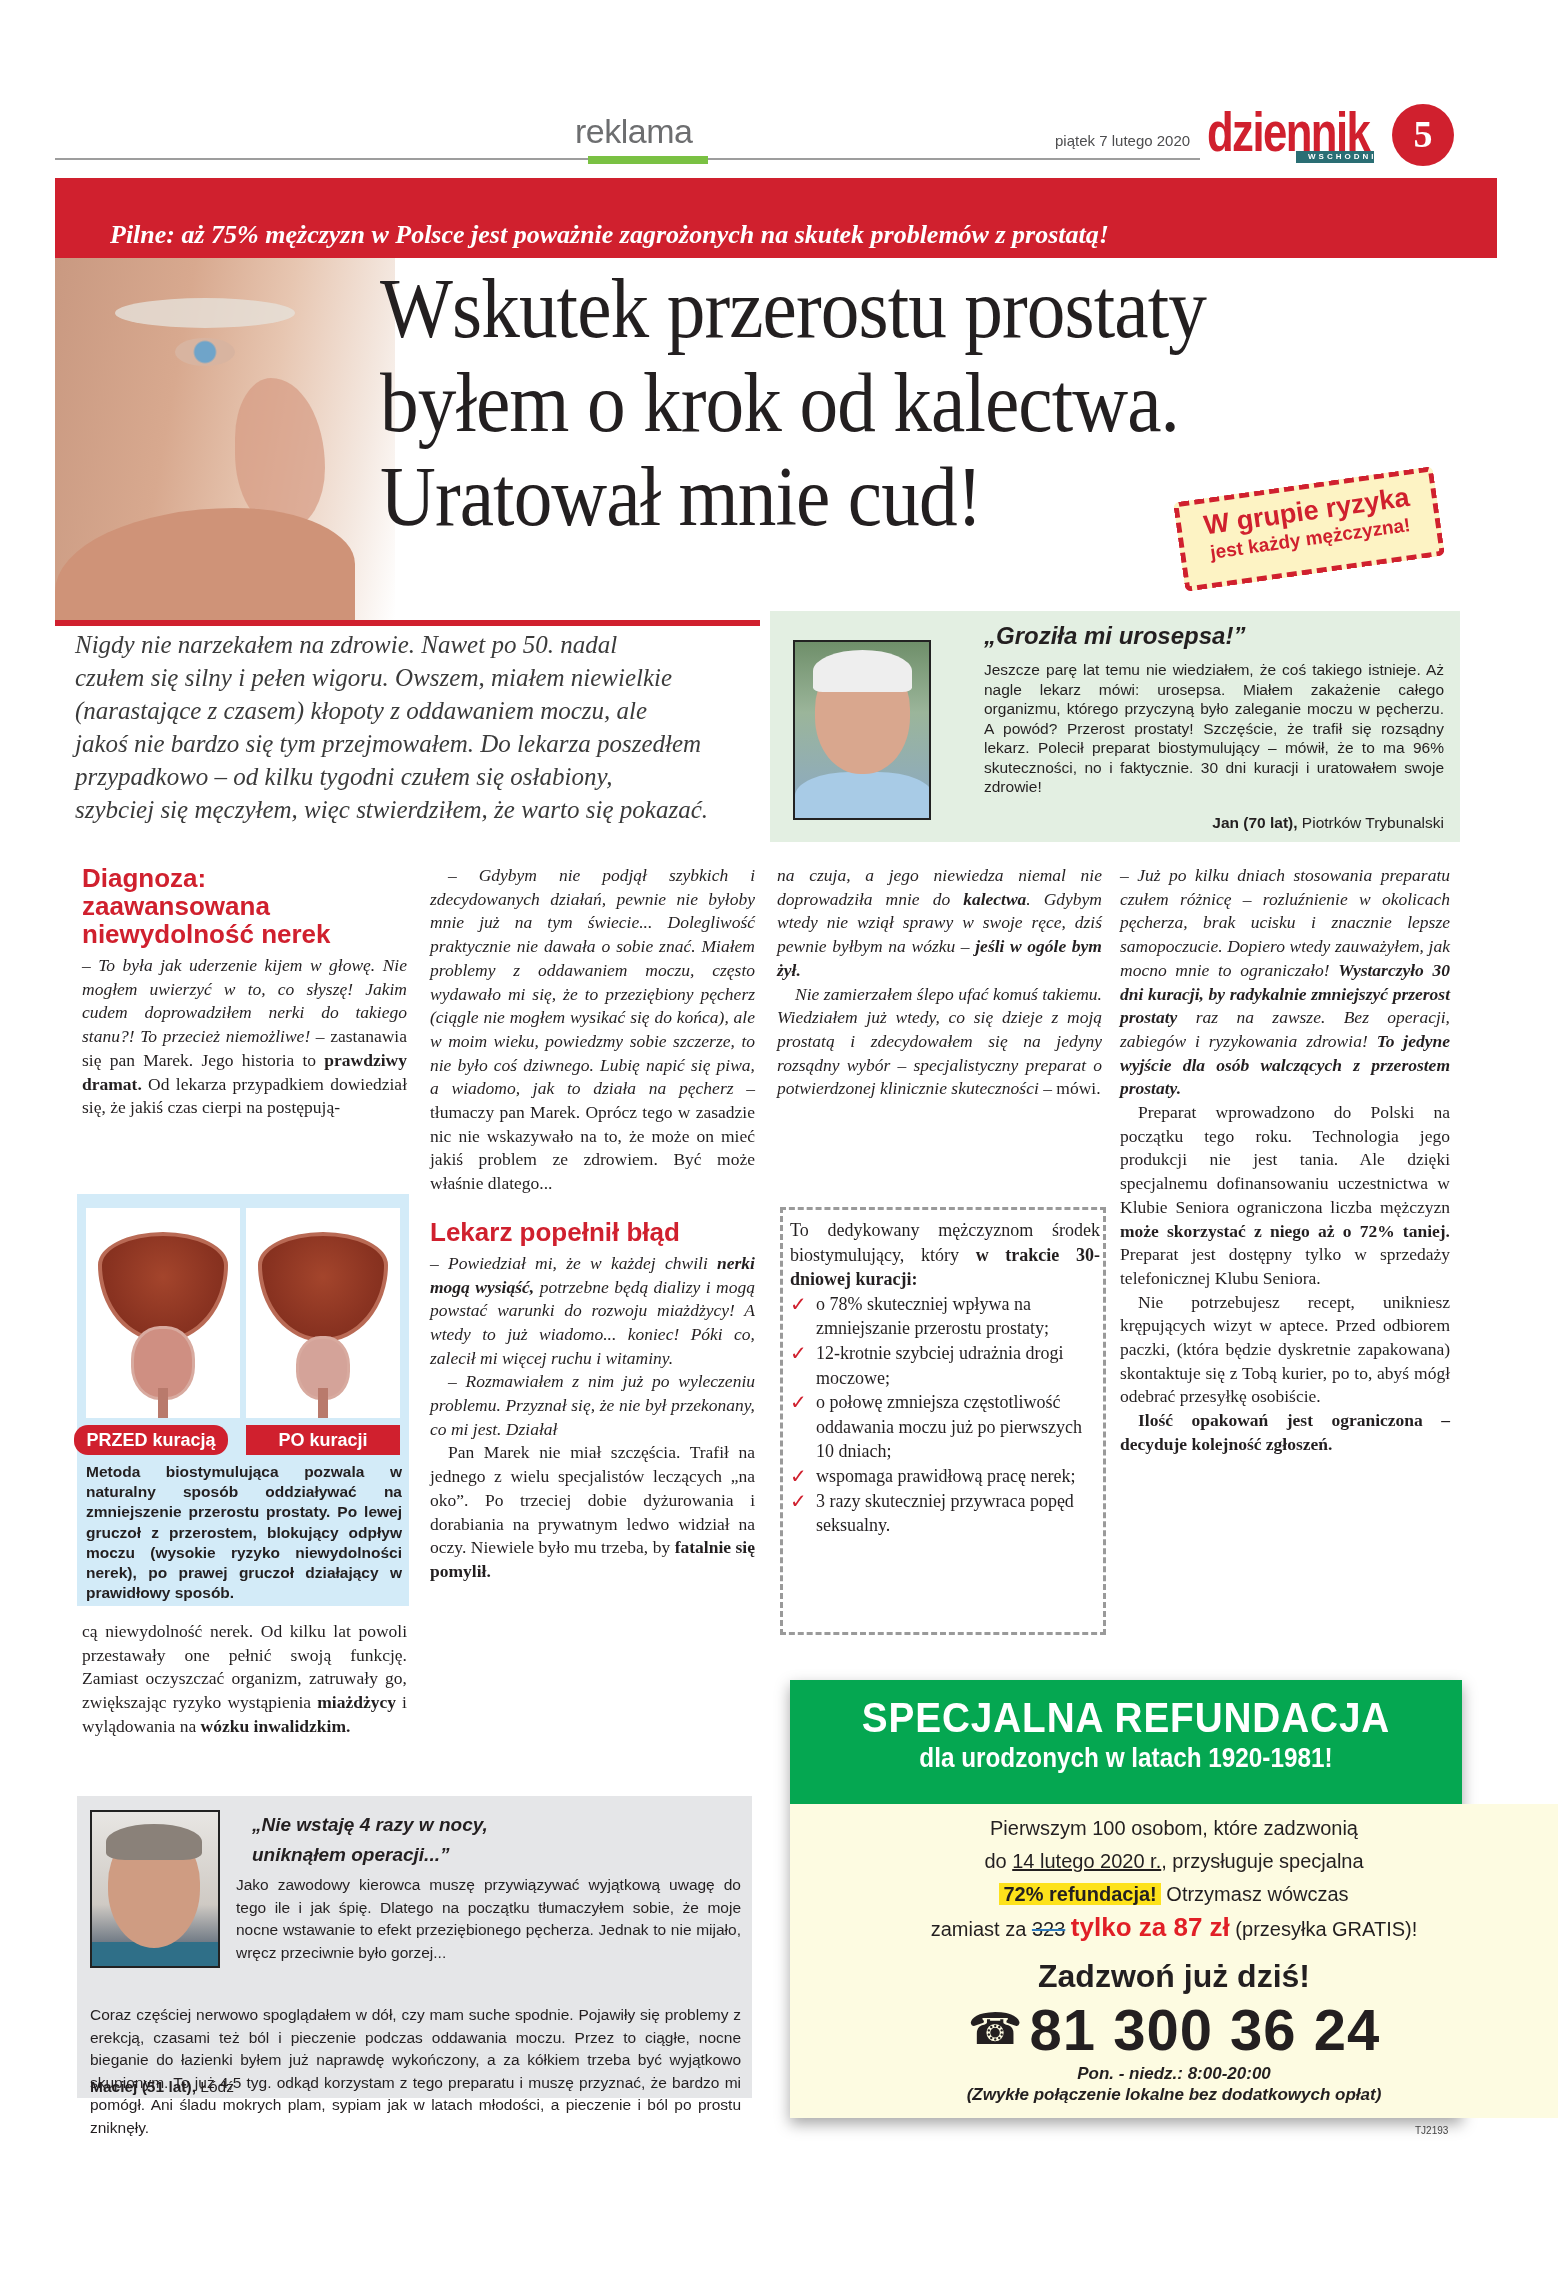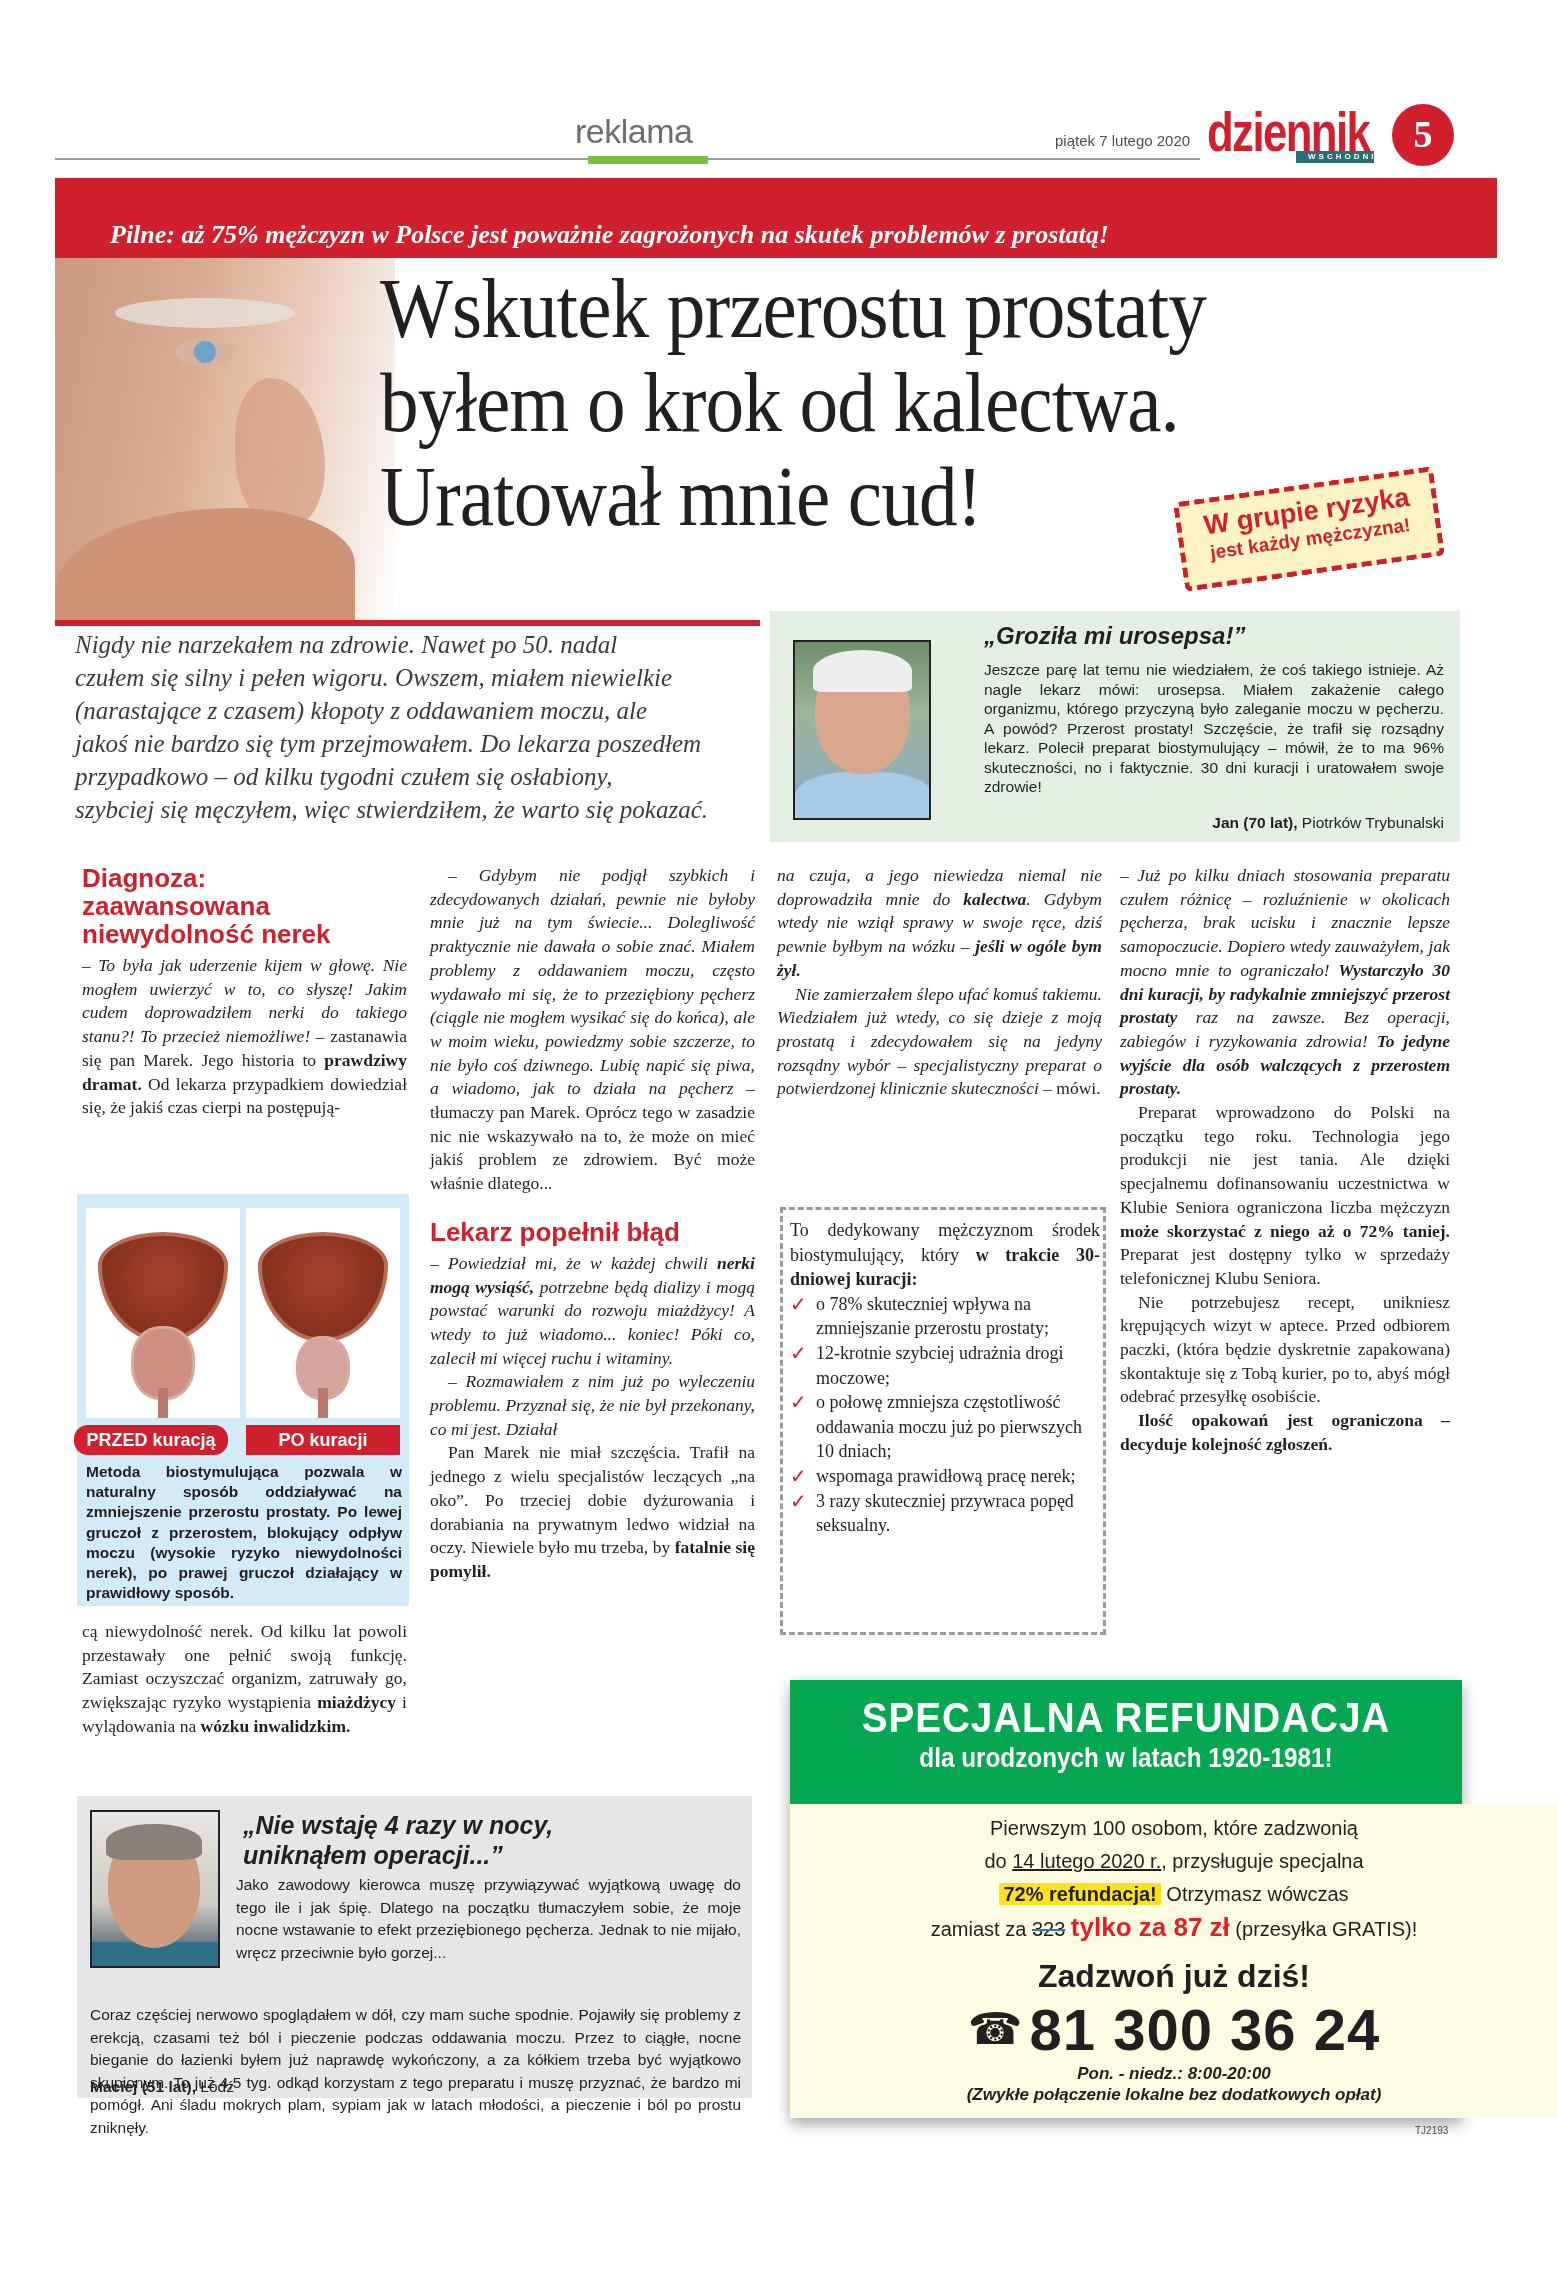--- a/index.html
+++ b/index.html
@@ -82,21 +82,21 @@
   .dash-inner .intro-l { text-align: justify; }
   .check-item { position: relative; padding-left: 26px; }
   .check-item .chk { position: absolute; left: 0; top: 0; color: #d0202e; font-family: "DejaVu Sans", sans-serif; font-size: 20px; }
 
   
   .maciej-box { left: 77px; top: 1796px; width: 675px; height: 302px; background: #e5e6e8; }
   .maciej-photo { left: 90px; top: 1810px; width: 130px; height: 158px; border: 2px solid #222; background: linear-gradient(180deg, #e8e6e3 0%, #cfcac4 60%, #37495e 100%); overflow: hidden; }
   .maciej-photo .head { position: absolute; left: 16px; top: 18px; width: 92px; height: 118px; border-radius: 45% 45% 50% 50%; background: #cf9c82; }
   .maciej-photo .hair { position: absolute; left: 14px; top: 12px; width: 96px; height: 36px; border-radius: 50% 50% 20% 20%; background: #8a8179; }
   .maciej-photo .shirt { position: absolute; left: 0; top: 130px; width: 130px; height: 40px; background: #2f6f88; }
-  .maciej-title { left: 243px; top: 1810px; font-family: "Liberation Sans", sans-serif; font-style: italic; font-weight: bold; font-size: 25px; line-height: 30px; color: #231f20; }
+  .maciej-title { left: 252px; top: 1810px; font-family: "Liberation Sans", sans-serif; font-style: italic; font-weight: bold; font-size: 19px; line-height: 30px; color: #231f20; }
   .maciej-text-top { left: 236px; top: 1874px; width: 505px; font-family: "Liberation Sans", sans-serif; font-size: 15.5px; line-height: 22.6px; text-align: justify; }
   .maciej-text-bot { left: 90px; top: 1964px; width: 651px; font-family: "Liberation Sans", sans-serif; font-size: 15.5px; line-height: 22.6px; text-align: justify; margin-top: 40px; }
   .maciej-sign { left: 90px; top: 2078px; font-family: "Liberation Sans", sans-serif; font-size: 15.5px; }
   .maciej-sign b { font-weight: bold; }
 
   
   .refund-shadow { left: 790px; top: 1680px; width: 672px; height: 438px; box-shadow: 0 6px 14px rgba(0,0,0,0.35); }
   .refund-head { left: 790px; top: 1680px; width: 672px; height: 124px; background: #05a751; text-align: center; color: #fff; font-family: "Liberation Sans", sans-serif; font-weight: bold; }
   .refund-head .t1 { font-size: 43px; line-height: 50px; margin-top: 12px; letter-spacing: 1px; transform: scaleX(0.9); }
   .refund-head .t2 { font-size: 27px; line-height: 32px; transform: scaleX(0.9); }

